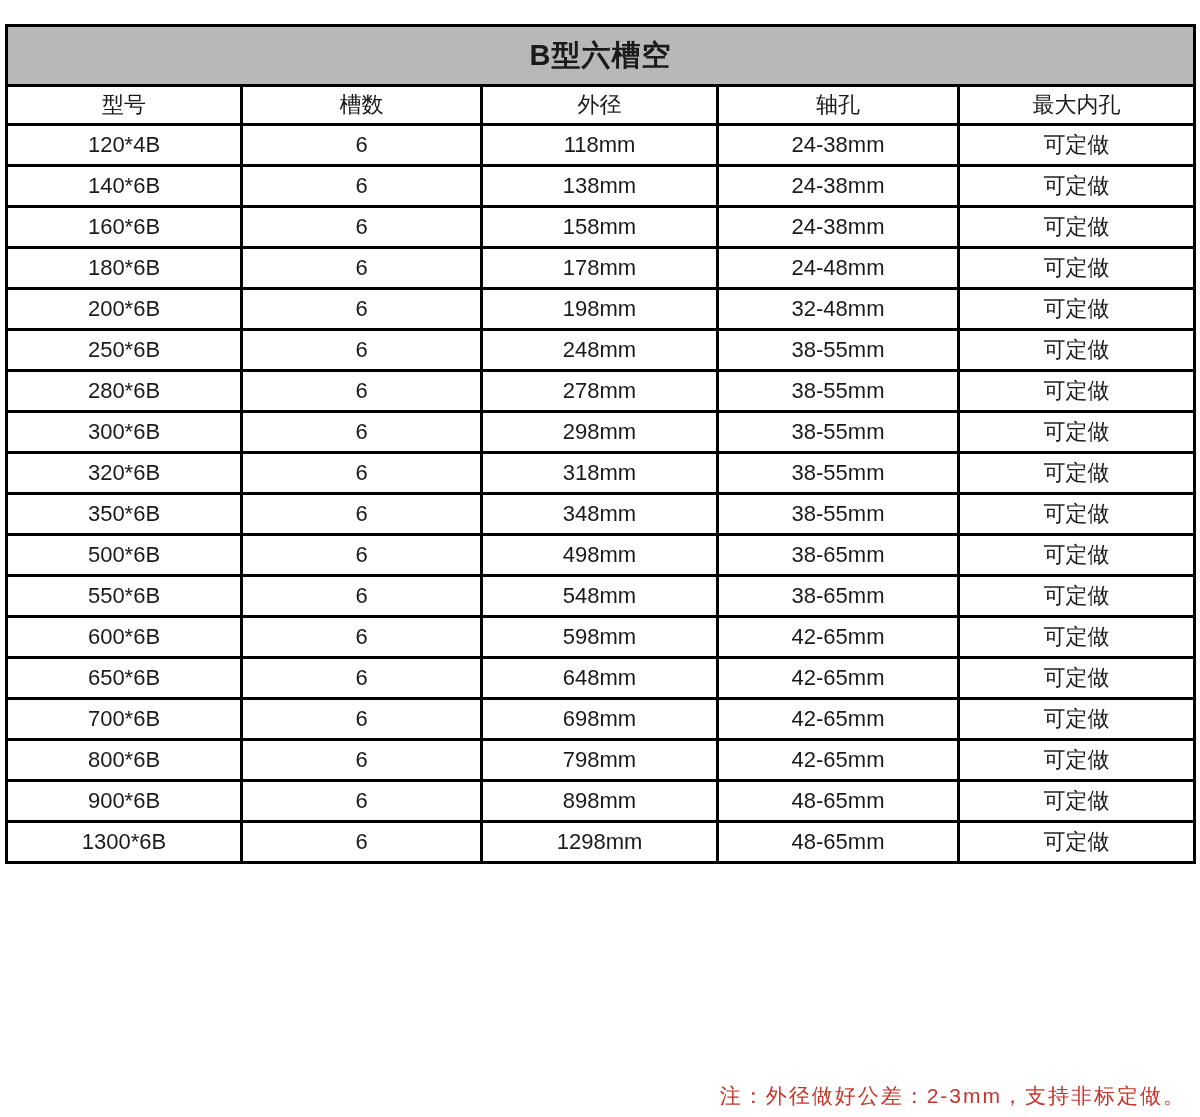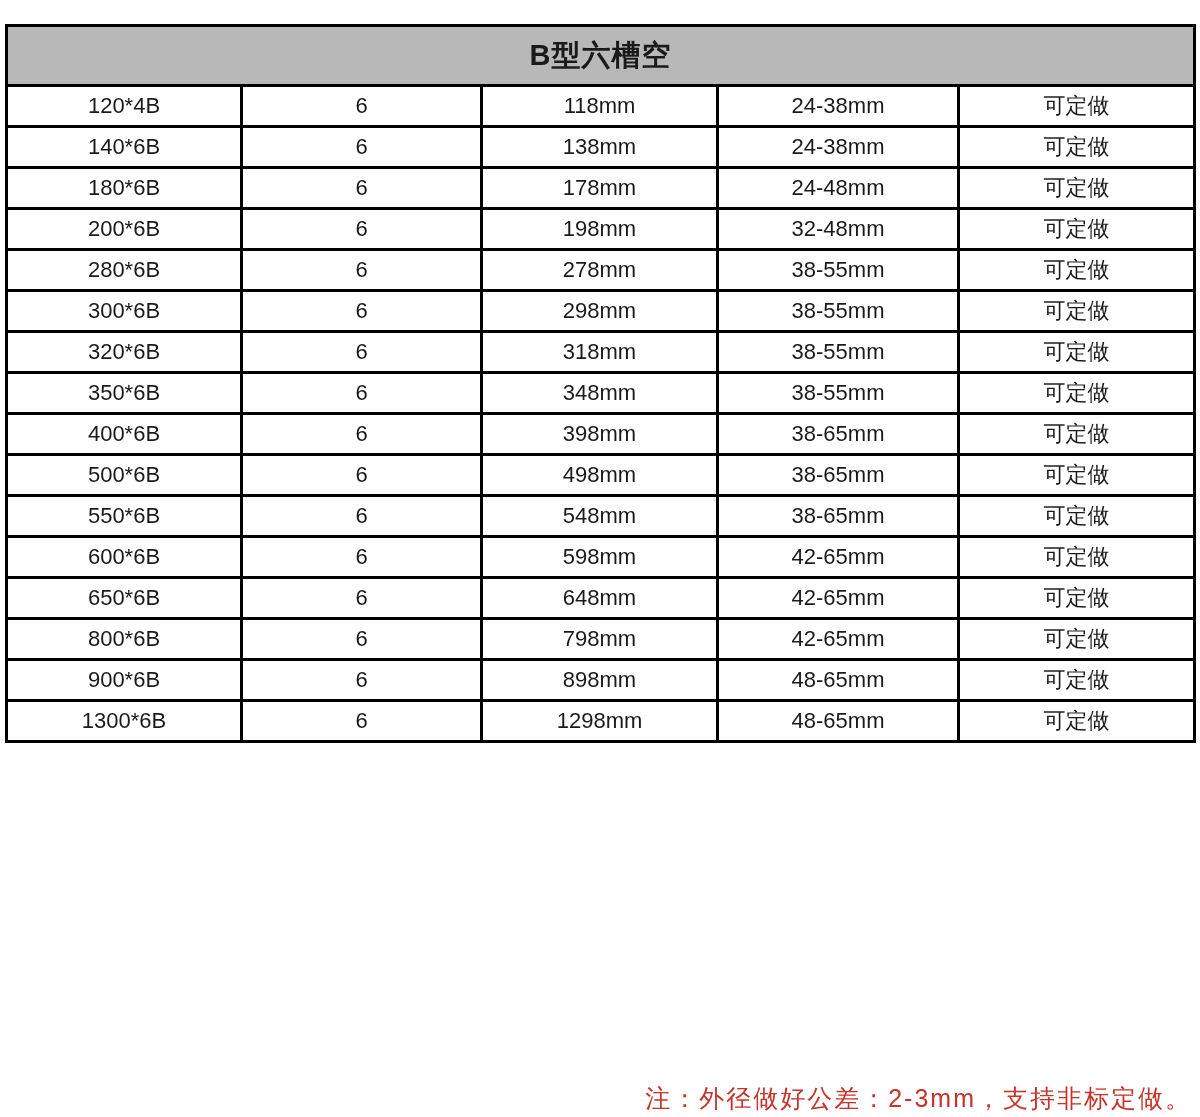--- a/index.html
+++ b/index.html
@@ -48,23 +48,23 @@
     background: #ffffff;
   }
   tbody td {
     height: 38px;
     font-size: 22px;
     font-weight: 400;
     background: #ffffff;
   }
   .note {
     position: absolute;
-    right: 8px;
+    right: 14px;
     top: 1082px;
-    font-size: 25px;
+    font-size: 21px;
     letter-spacing: 2px;
     color: var(--note-color, #c5342a);
     white-space: nowrap;
   }
 </style>
 </head>
 <body>
 
 <div class="page" style="--title-bg: #b8b8b8; --border-color: #000000; --text-color: #1a1a1a; --note-color: #c5342a;">
   <table class="spec">
@@ -72,51 +72,72 @@
       <col style="width:235px">
       <col style="width:240px">
       <col style="width:236px">
       <col style="width:241px">
       <col style="width:236px">
     </colgroup>
     <thead>
       <tr>
         <th class="title-cell" colspan="5">B型六槽空</th>
       </tr>
+      <tr class="header-row" id="header-row">
+          <th>型号</th>
+          <th>槽数</th>
+          <th>外径</th>
+          <th>轴孔</th>
+          <th>最大内孔</th>
+        </tr>
     </thead>
     <tbody id="table-body">
         <tr>
           <td>120*4B</td>
           <td>6</td>
           <td>118mm</td>
           <td>24-38mm</td>
           <td>可定做</td>
         </tr>
         <tr>
           <td>140*6B</td>
           <td>6</td>
           <td>138mm</td>
           <td>24-38mm</td>
           <td>可定做</td>
         </tr>
         <tr>
+          <td>160*6B</td>
+          <td>6</td>
+          <td>158mm</td>
+          <td>24-38mm</td>
+          <td>可定做</td>
+        </tr>
+        <tr>
           <td>180*6B</td>
           <td>6</td>
           <td>178mm</td>
           <td>24-48mm</td>
           <td>可定做</td>
         </tr>
         <tr>
           <td>200*6B</td>
           <td>6</td>
           <td>198mm</td>
           <td>32-48mm</td>
           <td>可定做</td>
         </tr>
         <tr>
+          <td>250*6B</td>
+          <td>6</td>
+          <td>248mm</td>
+          <td>38-55mm</td>
+          <td>可定做</td>
+        </tr>
+        <tr>
           <td>280*6B</td>
           <td>6</td>
           <td>278mm</td>
           <td>38-55mm</td>
           <td>可定做</td>
         </tr>
         <tr>
           <td>300*6B</td>
           <td>6</td>
           <td>298mm</td>
@@ -128,27 +149,20 @@
           <td>6</td>
           <td>318mm</td>
           <td>38-55mm</td>
           <td>可定做</td>
         </tr>
         <tr>
           <td>350*6B</td>
           <td>6</td>
           <td>348mm</td>
           <td>38-55mm</td>
-          <td>可定做</td>
-        </tr>
-        <tr>
-          <td>400*6B</td>
-          <td>6</td>
-          <td>398mm</td>
-          <td>38-65mm</td>
           <td>可定做</td>
         </tr>
         <tr>
           <td>500*6B</td>
           <td>6</td>
           <td>498mm</td>
           <td>38-65mm</td>
           <td>可定做</td>
         </tr>
         <tr>
@@ -162,20 +176,27 @@
           <td>600*6B</td>
           <td>6</td>
           <td>598mm</td>
           <td>42-65mm</td>
           <td>可定做</td>
         </tr>
         <tr>
           <td>650*6B</td>
           <td>6</td>
           <td>648mm</td>
+          <td>42-65mm</td>
+          <td>可定做</td>
+        </tr>
+        <tr>
+          <td>700*6B</td>
+          <td>6</td>
+          <td>698mm</td>
           <td>42-65mm</td>
           <td>可定做</td>
         </tr>
         <tr>
           <td>800*6B</td>
           <td>6</td>
           <td>798mm</td>
           <td>42-65mm</td>
           <td>可定做</td>
         </tr>

